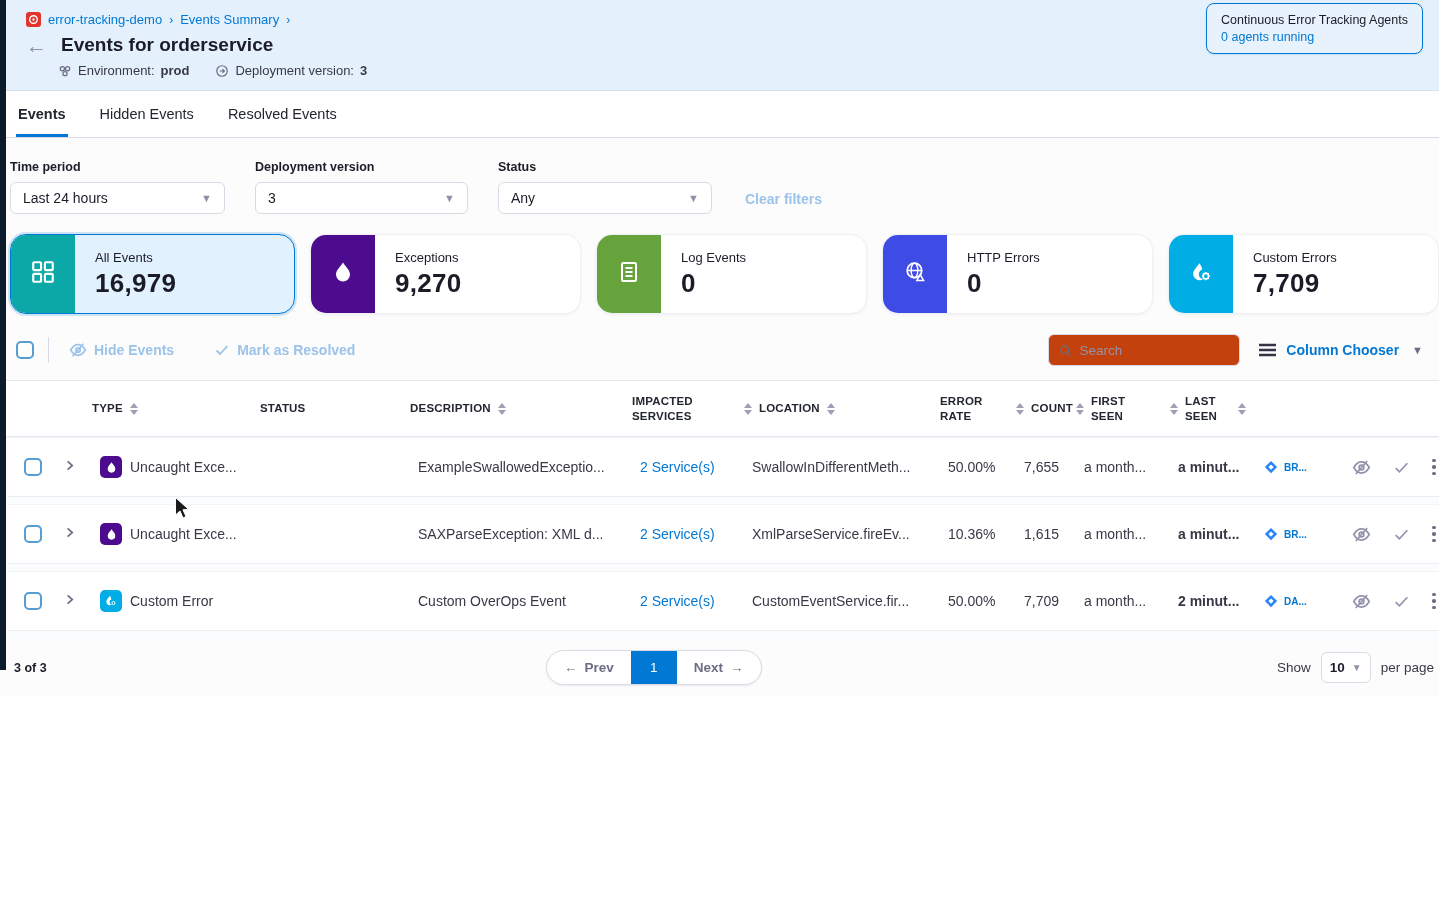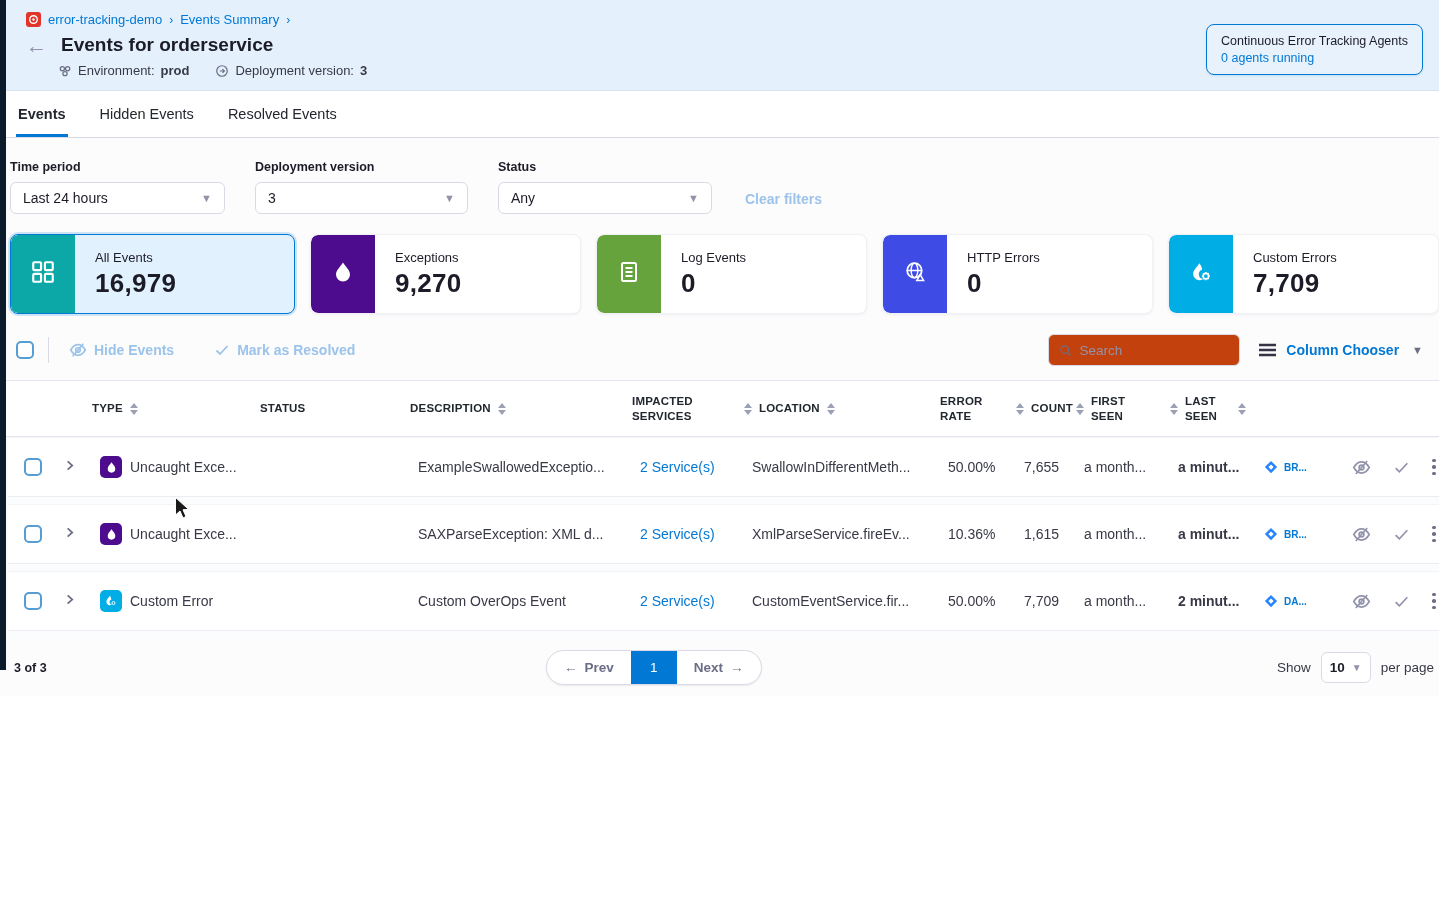--- a/index.html
+++ b/index.html
@@ -12,42 +12,42 @@
   .breadcrumb { display:flex; align-items:center; gap:7px; font-size:13px; }
   .crumb-icon { width:15px; height:15px; border-radius:3px; background:#e3342b; display:inline-flex; align-items:center; justify-content:center; }
   .crumb-link { color:#0278d5; cursor:pointer; }
   .crumb-sep { color:#0278d5; font-size:12px; }
   .title-row { display:flex; align-items:center; gap:14px; margin-top:7px; }
   .back-arrow { color:#9293ab; font-size:21px; line-height:1; cursor:pointer; }
   .page-title { font-size:19px; font-weight:bold; color:#1c1c28; }
   .meta-row { display:flex; align-items:center; gap:26px; margin:7px 0 0 32px; font-size:13px; color:#383946; }
   .meta-item { display:flex; align-items:center; gap:6px; }
   .meta-item b { font-weight:bold; }
-  .agents-box { position:absolute; top:24px; right:16px; background:#e7f2fd; border:1px solid #0278d5; border-radius:8px; padding:9px 14px; box-shadow:0 1px 2px rgba(2,120,213,.15); }
+  .agents-box { position:absolute; top:3px; right:16px; background:#e7f2fd; border:1px solid #0278d5; border-radius:8px; padding:9px 14px; box-shadow:0 1px 2px rgba(2,120,213,.15); }
   .agents-title { font-size:12.5px; color:#1c1c28; }
   .agents-link { font-size:12.5px; color:#0278d5; margin-top:3px; cursor:pointer; }
 
   
   .tabbar { background:#fff; border-bottom:1px solid #d9dae5; padding-left:16px; display:flex; gap:30px; }
   .tab { padding:15px 2px 12px; font-size:14.5px; color:#22272f; cursor:pointer; border-bottom:3px solid transparent; }
   .tab.active { font-weight:bold; border-bottom-color:#0278d5; }
 
   
   .main { background:#fcfcfd; }
   .filters { display:flex; align-items:flex-end; gap:15px; padding:22px 16px 20px 10px; }
   .fgroup { display:flex; flex-direction:column; gap:8px; }
   .flabel { font-size:12.5px; font-weight:bold; color:#1c1c28; }
   .fselect { height:32px; background:#fff; border:1px solid #d9dae5; border-radius:6px; display:flex; align-items:center; justify-content:space-between; padding:0 12px; font-size:14px; color:#1c1c28; cursor:pointer; }
   .fselect .chev { color:#9293ab; font-size:11px; }
   .w-timeperiod { width:215px; } .w-deploy { width:213px; } .w-status { width:214px; }
   .clear-filters { font-size:14px; font-weight:bold; color:#9cc3ea; margin:0 0 7px 18px; cursor:pointer; }
 
   
   .cards { display:flex; gap:15px; padding:0 7px 0 10px; }
-  .card { width:271px; height:80px; background:#fff; border:1px solid #f0f1f5; border-radius:8px; display:flex; overflow:hidden; box-shadow:0 1px 3px rgba(40,41,61,.06); cursor:pointer; flex:none; }
+  .card { width:271px; height:80px; background:#fff; border:1px solid #f0f1f5; border-radius:16px; display:flex; overflow:hidden; box-shadow:0 1px 3px rgba(40,41,61,.06); cursor:pointer; flex:none; }
   .card.selected { background:#e1f1fd; border:1px solid #0278d5; box-shadow:0 0 0 2px rgba(2,120,213,.18); width:285px; }
   .card-iconblock { width:64px; flex:none; display:flex; align-items:center; justify-content:center; border-radius:7px 0 0 7px; }
   .card-body { display:flex; flex-direction:column; justify-content:center; padding-left:20px; gap:3px; }
   .card-label { font-size:13px; color:#1c1c28; }
   .card-value { font-size:26px; font-weight:bold; color:#1c1c28; letter-spacing:.3px; }
 
   
   .toolbar { display:flex; align-items:center; padding:20px 16px 14px; }
   .checkbox { width:18px; height:18px; border:2px solid #559dd3; border-radius:5px; background:#fff; cursor:pointer; flex:none; }
   .tdivider { width:1px; height:26px; background:#d9dae5; margin:0 20px 0 14px; }

